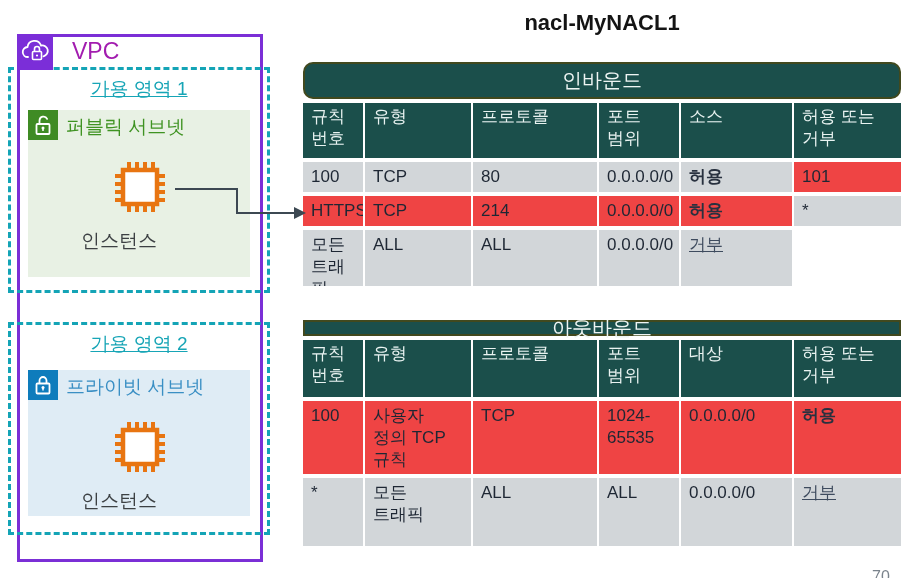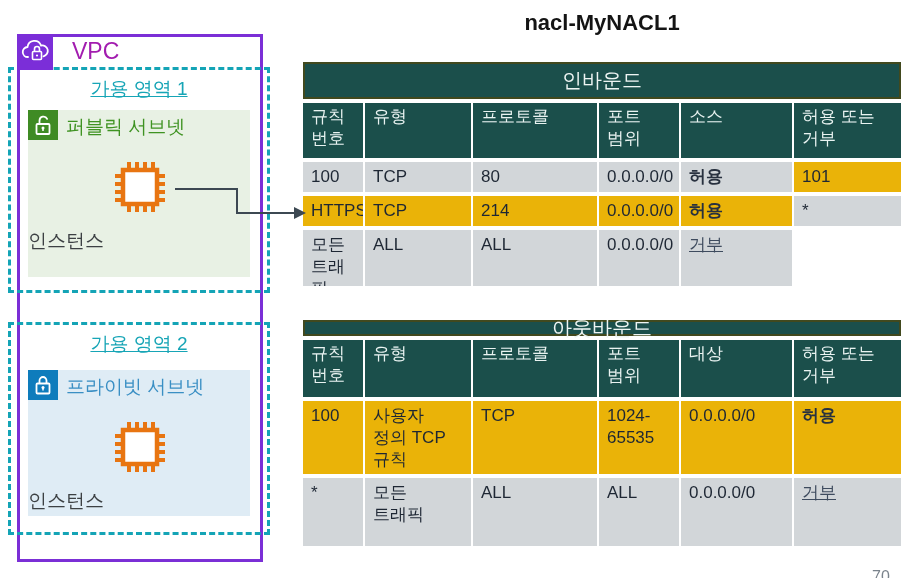--- a/index.html
+++ b/index.html
@@ -22,44 +22,44 @@
   .subnet-icon{position:absolute;left:28px;width:30px;height:30px;}
   #public-subnet-icon{top:110px;background:#3f8b24;}
   #private-subnet-icon{top:370px;background:#0e7cbc;}
   .subnet-label{position:absolute;left:66px;font-size:19px;white-space:nowrap;}
   #public-subnet-label{top:114px;color:#3f9322;}
   #private-subnet-label{top:374px;color:#3a8fc4;}
   .vpc-icon{position:absolute;left:17px;top:34px;width:36px;height:36px;background:#7b2ed8;z-index:5;}
   .vpc-label{position:absolute;left:72px;top:38px;color:#a21caf;font-size:23px;font-weight:400;}
   .chip{position:absolute;left:109px;width:62px;height:62px;}
   #chip-1{top:156px;} #chip-2{top:416px;}
-  .instance-label{position:absolute;left:28px;width:182px;
+  .instance-label{position:absolute;left:28px;width:182px;text-align:center;
     font-size:19px;color:#3c4043;}
   #instance-label-1{top:228px;} #instance-label-2{top:488px;}
   #flow-arrow{position:absolute;left:170px;top:180px;z-index:6;}
   
   .nacl-title{position:absolute;left:303px;top:10px;width:598px;text-align:center;
     font-size:22px;font-weight:600;color:#141414;}
   
   .nacl-table{position:absolute;left:303px;width:598px;}
   #inbound-table{top:62px;} #outbound-table{top:320px;}
   .tbl-title{box-sizing:border-box;background:#1b4f4b;border:2px solid #41491e;
     color:#eef5f3;font-size:20px;text-align:center;margin-bottom:4px;
     display:flex;align-items:center;justify-content:center;}
-  #inbound-table .tbl-title{height:37px;}
+  #inbound-table .tbl-title{height:37px;border-radius:10px;}
   #outbound-table .tbl-title{height:16px;}
   .tbl-grid{display:grid;grid-template-columns:60px 106px 124px 80px 111px 107px;
     column-gap:2px;row-gap:4px;background:#ffffff;}
   #inbound-table .tbl-grid{grid-template-rows:55px 30px 30px 56px;}
   #outbound-table .tbl-grid{grid-template-rows:57px 73px 68px;}
   .th{background:#1b4f4b;color:#e9f3f1;font-size:17px;line-height:1.3;
     padding:3px 8px;white-space:pre-line;box-sizing:border-box;overflow:hidden;}
   .td{font-size:17px;line-height:1.3;padding:4px 8px;color:#1e2734;
     white-space:pre-line;box-sizing:border-box;overflow:hidden;}
-  .band-a{background:#d2d6d9;} .band-b{background:#eab308;}
+  .band-a{background:#d2d6d9;} .band-b{background:#ef4444;}
   .allow{font-weight:bold;color:#28313f;}
   .deny{text-decoration:underline;color:#3e4b5e;}
   
   .page-number{position:absolute;left:872px;top:568px;font-size:16px;color:#7a838c;}
 </style>
 </head>
 <body>
 
 <div id="slide">
 

